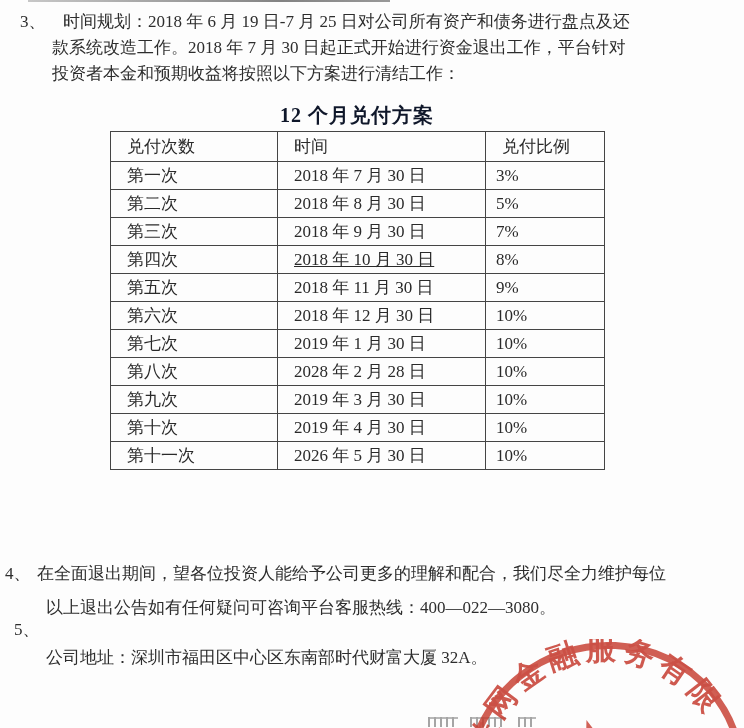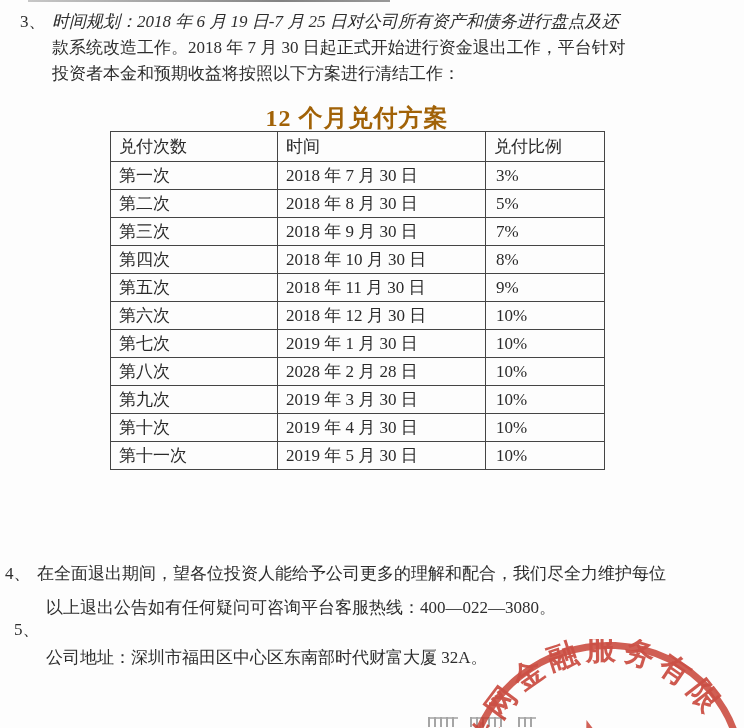--- a/index.html
+++ b/index.html
@@ -20,35 +20,35 @@
     position:absolute;left:28px;top:0;width:362px;height:2px;
     background:linear-gradient(90deg,#b5b5b5,#5a5a5a 70%,#777);
     opacity:.75;
   }
   .abs{position:absolute;white-space:nowrap;}
   .body-text{font-size:17px;line-height:26px;color:#2d2d2d;}
   .item-number{font-size:17px;line-height:26px;color:#2d2d2d;}
 
   .table-title{
     position:absolute;left:110px;top:102px;width:494px;
-    text-align:center;font-size:24px;font-weight:bold;color:#a16207;
+    text-align:center;font-size:20px;font-weight:bold;color:#0f172a;
     letter-spacing:1px;
   }
   table.doc-table{
     position:absolute;left:110px;top:131px;width:494px;
     border-collapse:collapse;table-layout:fixed;
     font-size:17px;color:#2a2a2a;
   }
   table.doc-table col:nth-child(1){width:167px;}
   table.doc-table col:nth-child(2){width:208px;}
   table.doc-table col:nth-child(3){width:119px;}
   table.doc-table th, table.doc-table td{
     border:1.6px solid #454545;
     font-weight:normal;text-align:left;
-    padding:0 3px 0 8px;
+    padding:0 3px 0 16px;
     height:27px;line-height:25px;
     overflow:hidden;
   }
   table.doc-table thead th{height:29px;}
   table.doc-table td:last-child{padding:0 3px 0 10px;line-height:26px;}
 
   .stamp-svg{position:absolute;left:455px;top:639px;pointer-events:none;}
 
   .cutoff-frags{position:absolute;left:428px;top:717px;height:11px;display:flex;gap:12px;opacity:.8;}
   .cutoff-frags .frag{
@@ -60,21 +60,21 @@
   }
 </style>
 </head>
 <body>
 
 <div class="page">
 
   <div class="scan-line-top"></div>
 
   <span class="abs item-number" style="left:20px;top:9px;">3、</span>
-  <div class="abs body-text" style="left:52px;top:9px;font-style:italic;">时间规划：2018 年 6 月 19 日-7 月 25 日对公司所有资产和债务进行盘点及还</div>
+  <div class="abs body-text" style="left:63px;top:9px;">时间规划：2018 年 6 月 19 日-7 月 25 日对公司所有资产和债务进行盘点及还</div>
   <div class="abs body-text" style="left:52px;top:35px;">款系统改造工作。2018 年 7 月 30 日起正式开始进行资金退出工作，平台针对</div>
   <div class="abs body-text" style="left:52px;top:61px;">投资者本金和预期收益将按照以下方案进行清结工作：</div>
 
   <div class="table-title">12 个月兑付方案</div>
 
   <table class="doc-table">
     <colgroup>
         <col>
         <col>
         <col>
@@ -97,21 +97,21 @@
           <td style="white-space: normal;">2018 年 8 月 30 日</td>
           <td>5%</td>
         </tr>
         <tr>
           <td>第三次</td>
           <td style="white-space: normal;">2018 年 9 月 30 日</td>
           <td>7%</td>
         </tr>
         <tr>
           <td>第四次</td>
-          <td style="white-space: normal;">2018 年 10 月 30 日</td>
+          <td style="white-space: normal; text-decoration: underline;">2018 年 10 月 30 日</td>
           <td>8%</td>
         </tr>
         <tr>
           <td>第五次</td>
           <td style="white-space: normal;">2018 年 11 月 30 日</td>
           <td>9%</td>
         </tr>
         <tr>
           <td>第六次</td>
           <td style="white-space: normal;">2018 年 12 月 30 日</td>
@@ -132,21 +132,21 @@
           <td style="white-space: normal;">2019 年 3 月 30 日</td>
           <td>10%</td>
         </tr>
         <tr>
           <td>第十次</td>
           <td style="white-space: normal;">2019 年 4 月 30 日</td>
           <td>10%</td>
         </tr>
         <tr>
           <td>第十一次</td>
-          <td style="white-space: normal;">2019 年 5 月 30 日</td>
+          <td style="white-space: normal;">2026 年 5 月 30 日</td>
           <td>10%</td>
         </tr>
       </tbody>
   </table>
 
   <span class="abs item-number" style="left:5px;top:561px;">4、</span>
   <div class="abs body-text" style="left:37px;top:561px;">在全面退出期间，望各位投资人能给予公司更多的理解和配合，我们尽全力维护每位</div>
 
   <span class="abs item-number" style="left:14px;top:617px;">5、</span>
   <div class="abs body-text" style="left:46px;top:595px;">以上退出公告如有任何疑问可咨询平台客服热线：400—022—3080。</div>

